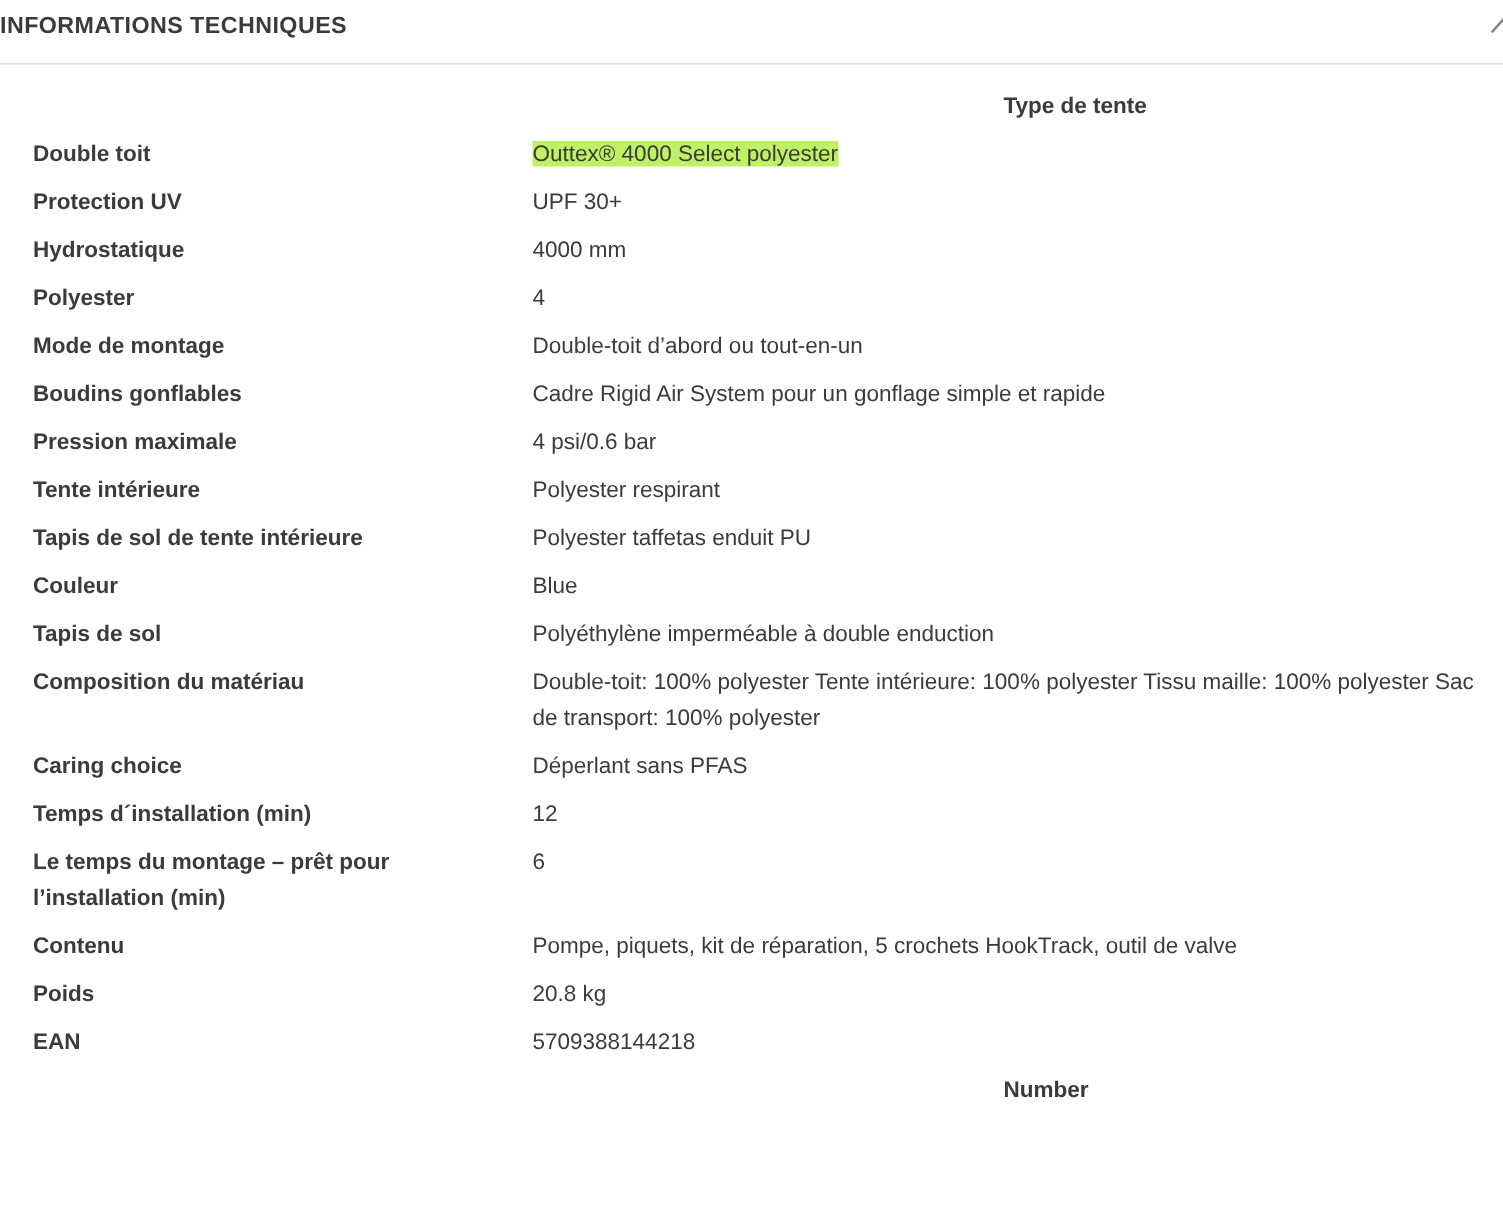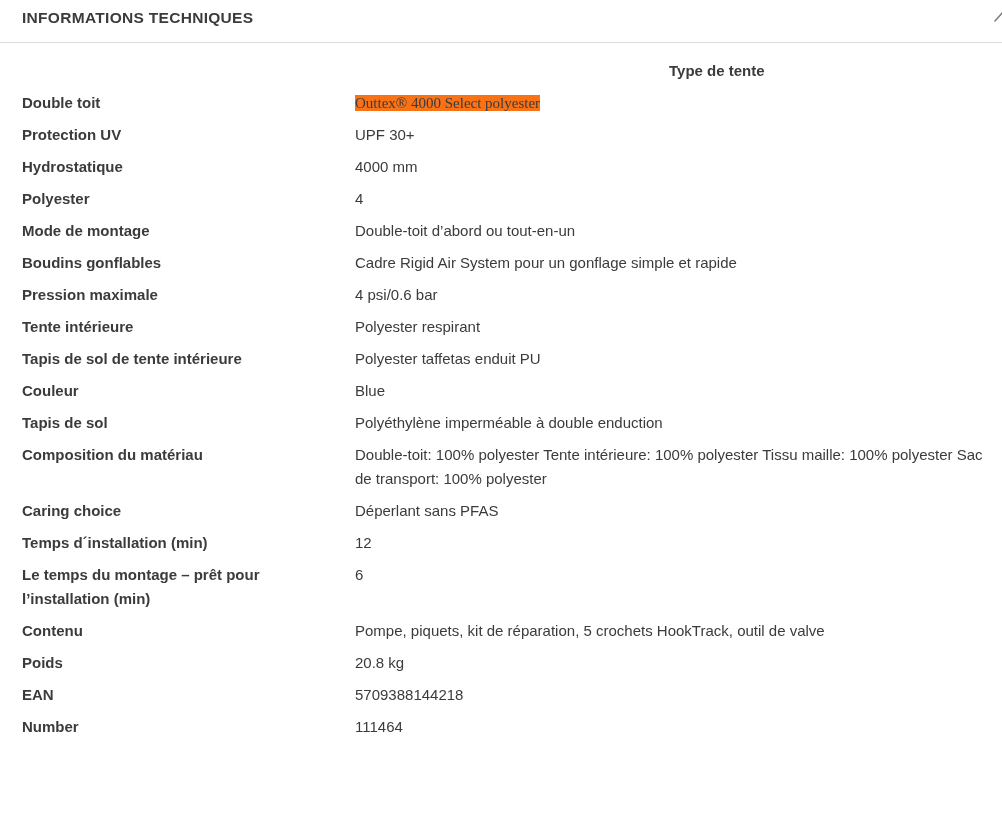--- a/index.html
+++ b/index.html
@@ -14,21 +14,20 @@
     overflow: hidden;
     background: #ffffff;
     font-family: "Liberation Sans", "DejaVu Sans", sans-serif;
     color: #3b3b3b;
   }
   .accordion-header {
     display: flex;
     align-items: center;
     justify-content: space-between;
     height: 42px;
-    padding-left: 22px;
     border-bottom: 1px solid #dcdcdc;
     cursor: pointer;
   }
   .section-title {
     margin: 0;
     font-size: 15.5px;
     font-weight: 700;
     letter-spacing: 0.3px;
     color: #3b3b3b;
     margin-top: -6px;
@@ -60,22 +59,21 @@
     padding-right: 46px;
     font-weight: 700;
     color: #3b3b3b;
   }
   .spec-value {
     flex: 1 1 auto;
     padding-right: 8px;
     color: #3b3b3b;
   }
   .value-text.highlight {
-    background: #f97316;
-    font-family: Liberation Serif, serif;
+    background: #bef264;
   }
 </style>
 </head>
 <body>
 
 <div class="page">
 
   <div class="accordion-header">
     <h2 class="section-title">INFORMATIONS TECHNIQUES</h2>
     <span class="chevron-wrap">
@@ -213,19 +211,16 @@
 
   <div class="spec-row">
     <div class="spec-label">EAN</div>
     <div class="spec-value">
       <span class="value-text">5709388144218</span>
     </div>
   </div>
 
   <div class="spec-row">
     <div class="spec-label">Number</div>
-    <div class="spec-value">
-      <span class="value-text">111464</span>
-    </div>
   </div>
 </div>
 
 </div>
 
 </body></html>

